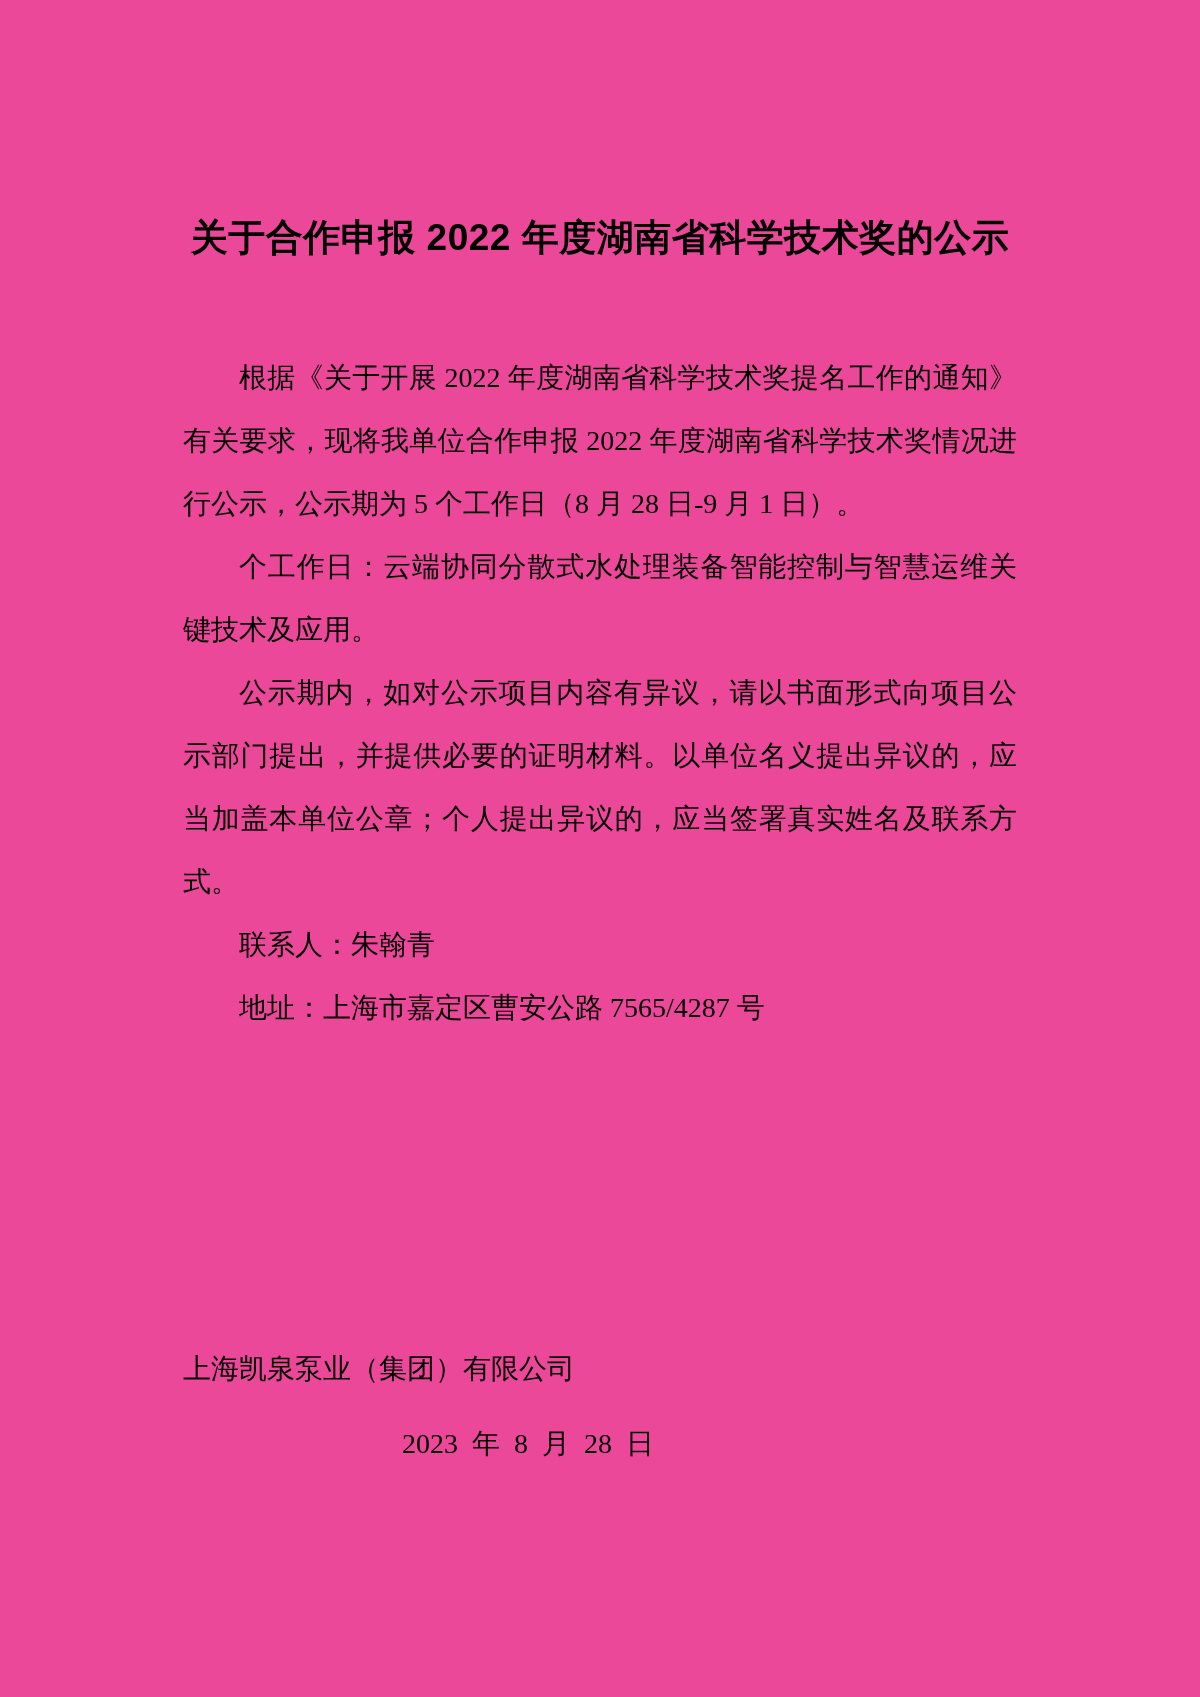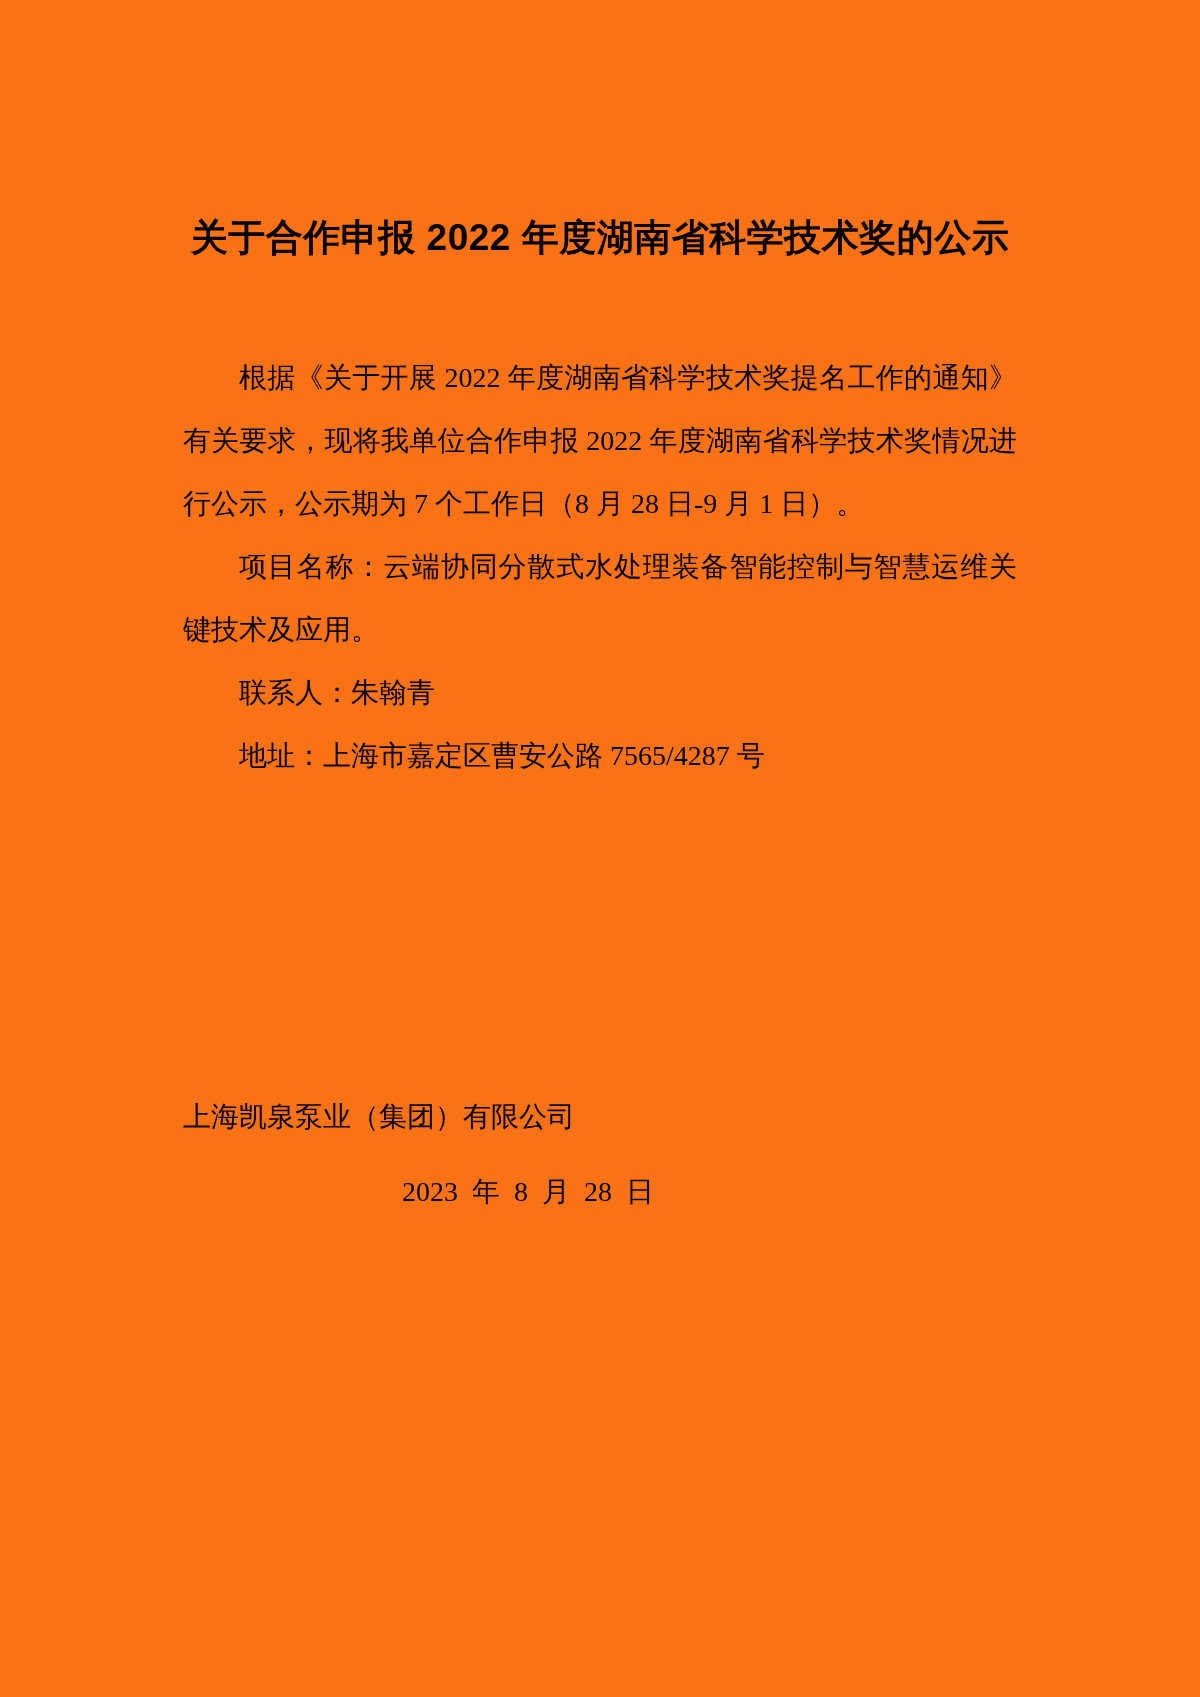--- a/index.html
+++ b/index.html
@@ -1,21 +1,21 @@
 <!DOCTYPE html>
 <html><head>
 <meta charset="utf-8">
 <style>
   * { box-sizing: border-box; }
   html, body { margin: 0; padding: 0; background: #ffffff; }
   .page {
     position: relative;
     width: 1200px;
     height: 1697px;
-    background: #f97316;
+    background: #ec4899;
     color: #000000;
     overflow: hidden;
     font-family: "Liberation Serif", serif;
   }
   .doc {
     position: absolute;
     left: 183px;
     top: 0;
     width: 834px;
   }
@@ -59,22 +59,23 @@
 </style>
 </head>
 <body>
 
 <div class="page">
   <div class="doc">
 
     <h1 class="doc-title">关于合作申报 2022 年度湖南省科学技术奖的公示</h1>
 
     <div class="doc-body">
-      <p class="para">根据《关于开展 2022 年度湖南省科学技术奖提名工作的通知》有关要求，现将我单位合作申报 2022 年度湖南省科学技术奖情况进行公示，公示期为 7 个工作日（8 月 28 日-9 月 1 日）。</p>
-      <p class="para">项目名称：云端协同分散式水处理装备智能控制与智慧运维关键技术及应用。</p>
+      <p class="para">根据《关于开展 2022 年度湖南省科学技术奖提名工作的通知》有关要求，现将我单位合作申报 2022 年度湖南省科学技术奖情况进行公示，公示期为 5 个工作日（8 月 28 日-9 月 1 日）。</p>
+      <p class="para">个工作日：云端协同分散式水处理装备智能控制与智慧运维关键技术及应用。</p>
+      <p class="para">公示期内，如对公示项目内容有异议，请以书面形式向项目公示部门提出，并提供必要的证明材料。以单位名义提出异议的，应当加盖本单位公章；个人提出异议的，应当签署真实姓名及联系方式。</p>
       <p class="para">联系人：朱翰青</p>
       <p class="para">地址：上海市嘉定区曹安公路 7565/4287 号</p>
     </div>
 
     <div class="signature">
       <div class="sig-company">上海凯泉泵业（集团）有限公司</div>
       <div class="sig-date">2023 年 8 月 28 日</div>
     </div>
 
   </div>

